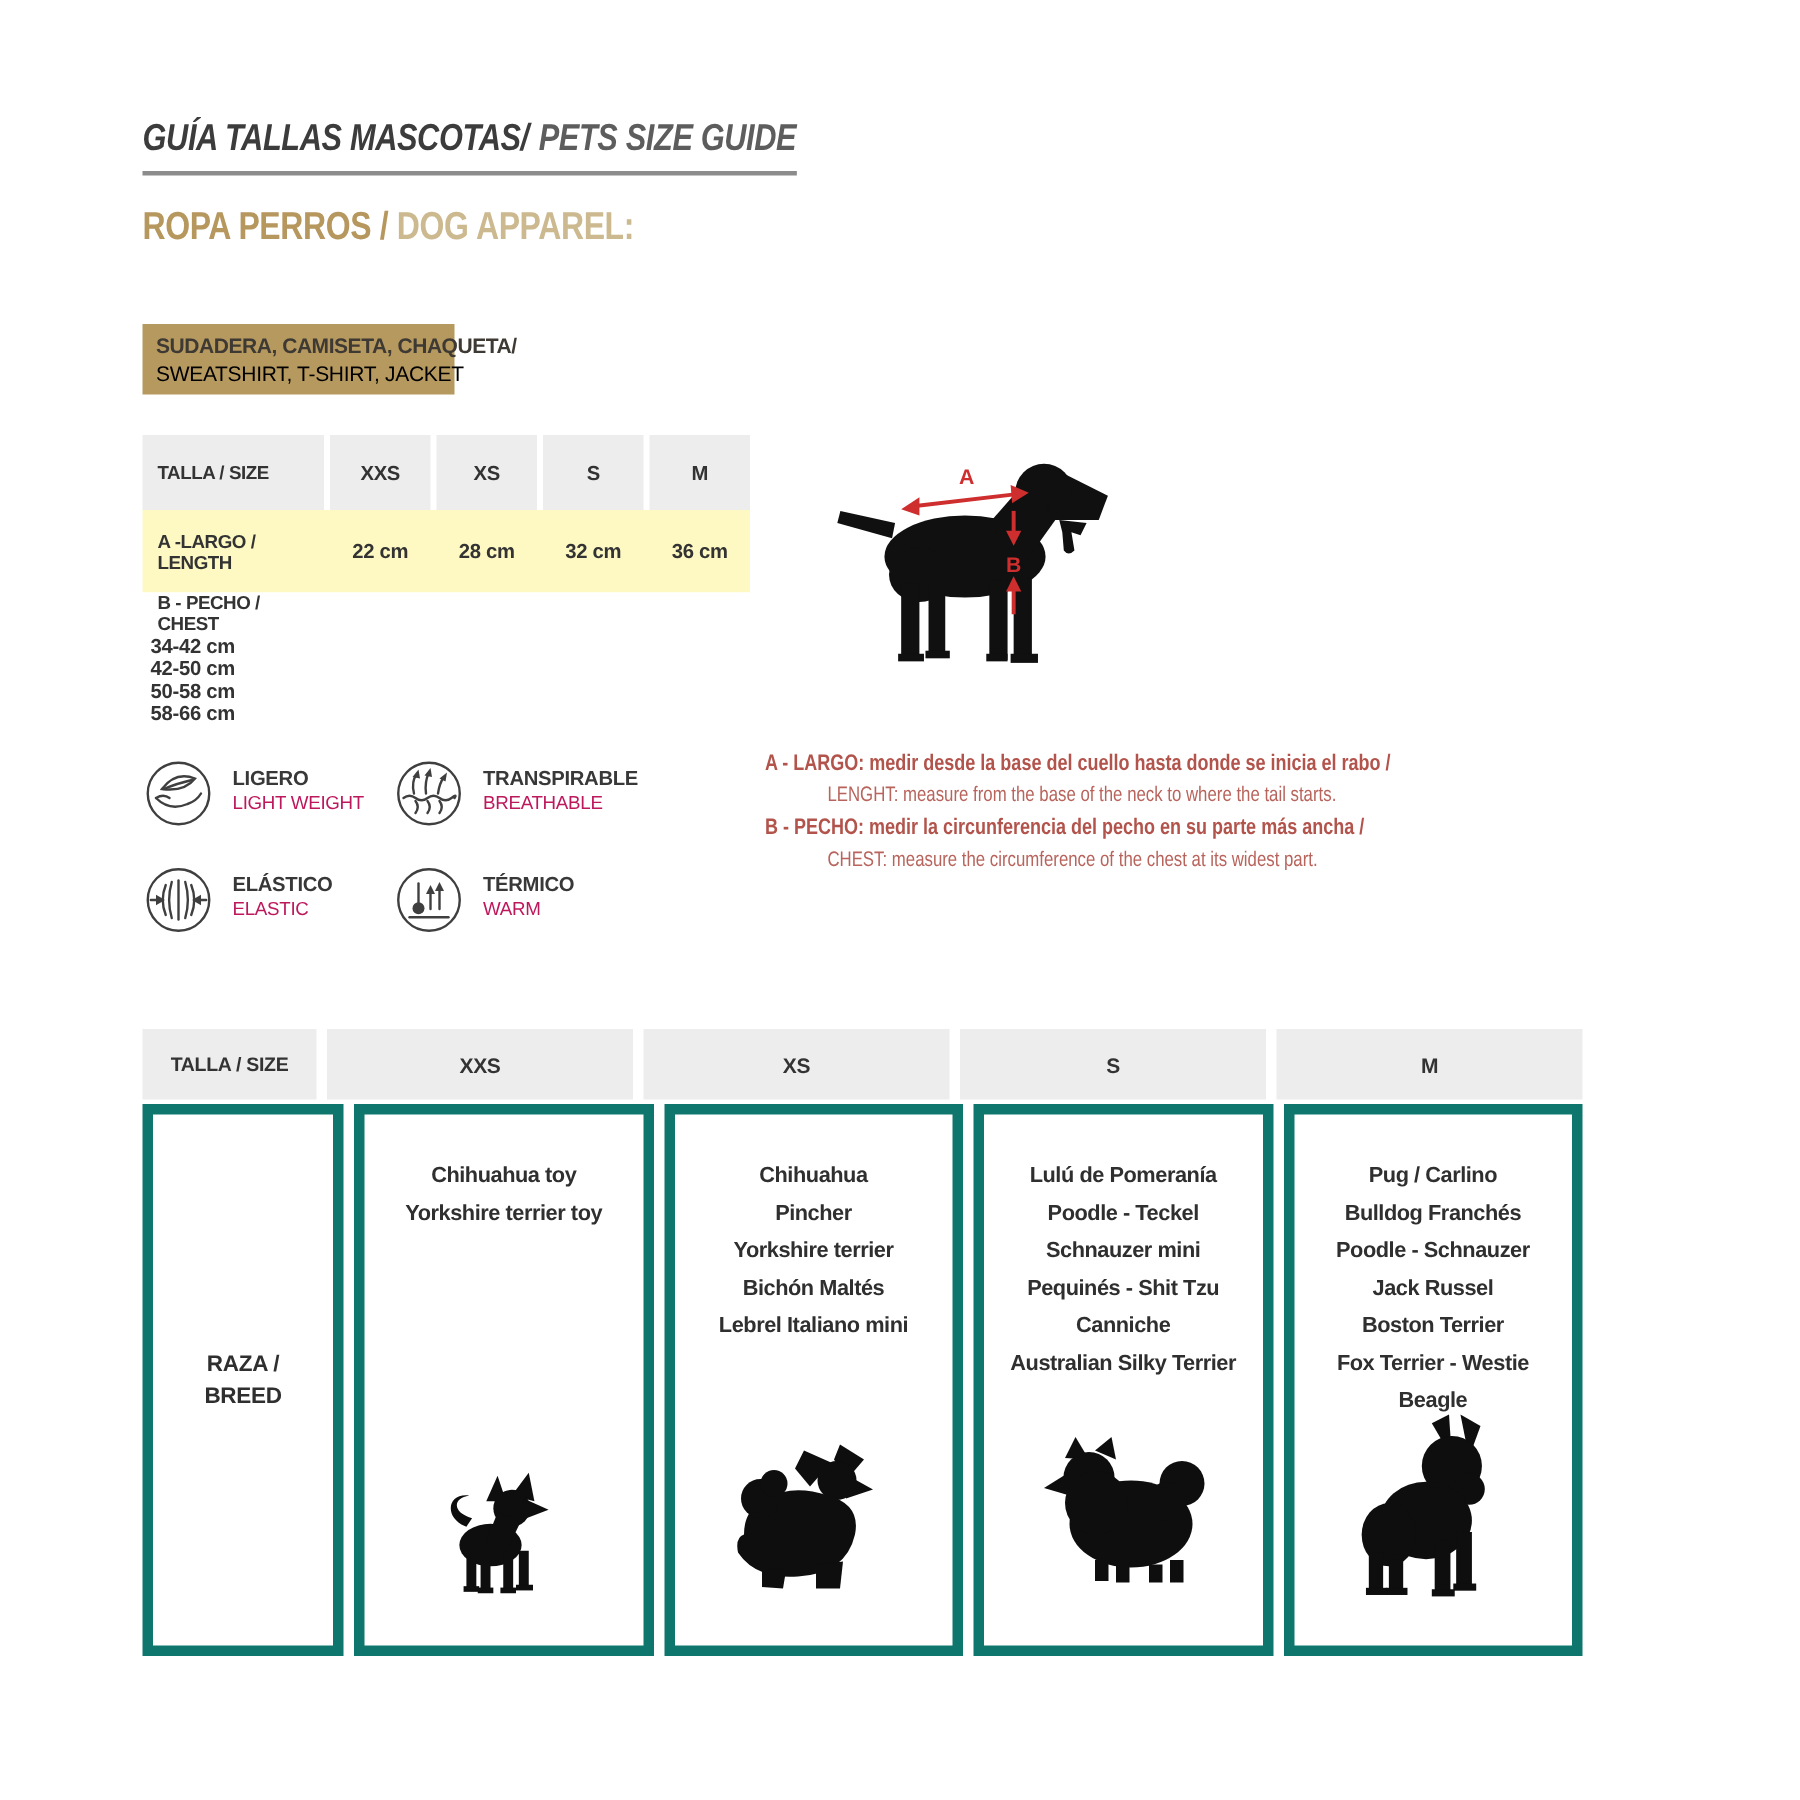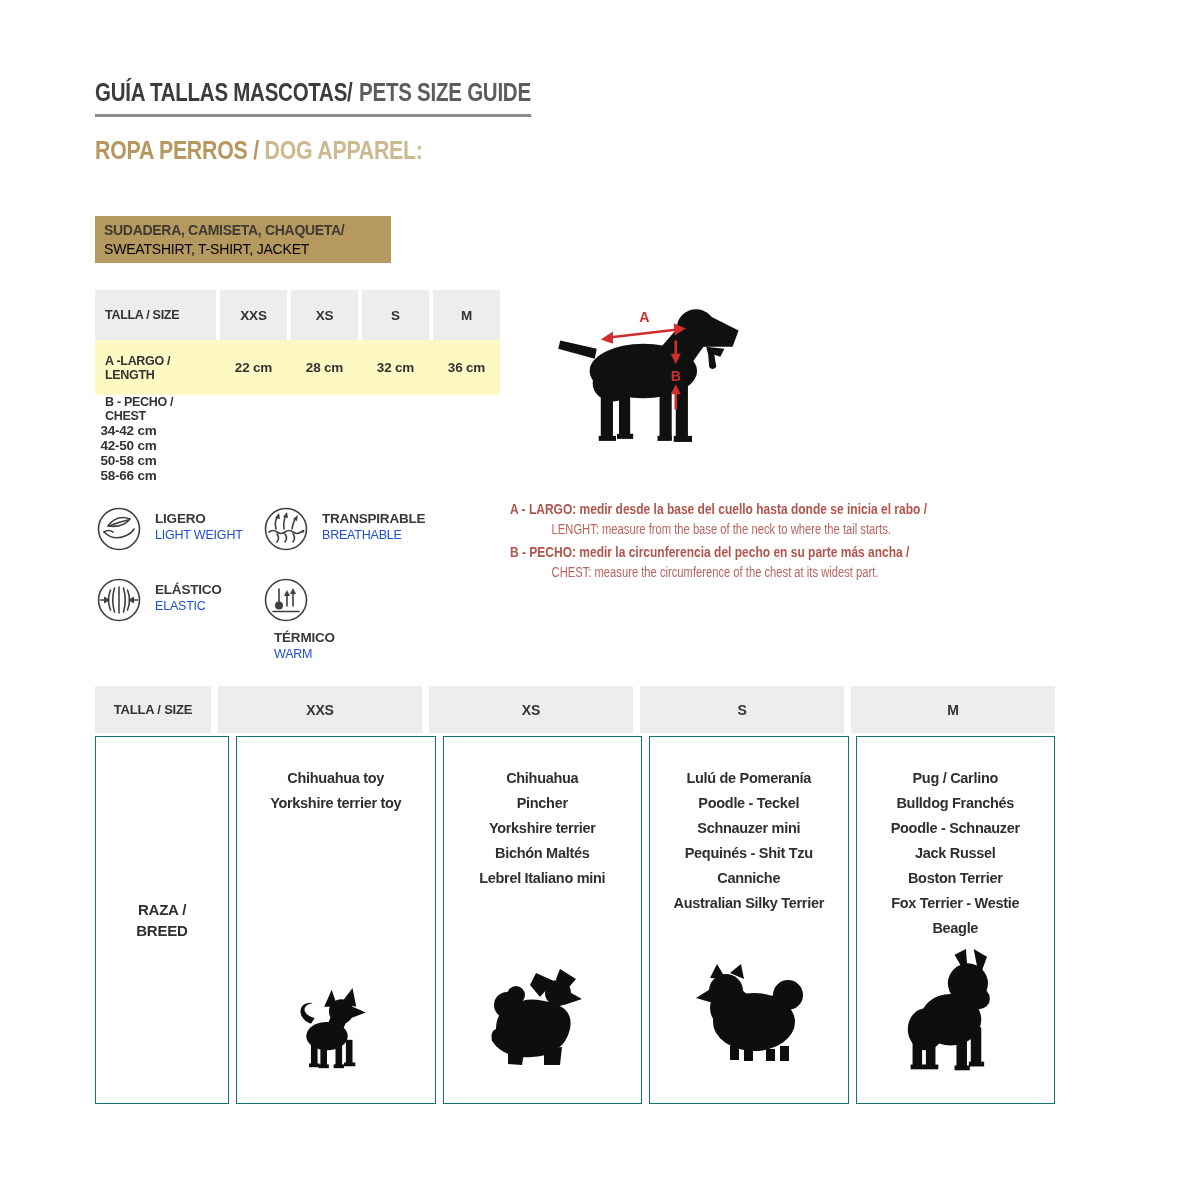--- a/index.html
+++ b/index.html
@@ -4,32 +4,32 @@
 <style>
   * { margin:0; padding:0; box-sizing:border-box; }
   html,body { background:#ffffff; }
   .page {
     position:relative; width:1200px; height:1200px; background:#ffffff;
     font-family:"Liberation Sans", sans-serif; color:#3a3a3a; overflow:hidden;
   }
   .condensed { display:inline-block; transform:scaleX(0.82); transform-origin:left top; white-space:nowrap; }
 
   
-  .title-wrap { position:absolute; left:95px; top:78px; }
+  .title-wrap { position:absolute; left:95px; top:78px;font-style:italic; }
   .title-inner { border-bottom:3px solid #8c8c8c; padding-bottom:7px; font-size:25px; font-weight:bold; letter-spacing:-0.3px; }
   .title-es { color:#3c3c3c; }
   .title-en { color:#5d5d5d; margin-left:8px; }
 
   
   .subtitle-wrap { position:absolute; left:95px; top:135px; font-size:26px; font-weight:bold; letter-spacing:-0.3px; }
   .subtitle-es { color:#b6975e; }
   .subtitle-en { color:#ccb98f; margin-left:7px; }
 
   
-  .banner { position:absolute; left:95px; top:216px; width:296px; height:47px; background:#b6995f; padding:5px 9px 4px 9px; }
+  .banner { position:absolute; left:95px; top:216px; width:208px; height:47px; background:#b6995f; padding:5px 9px 4px 9px; }
   .banner-l1 { font-size:14px; font-weight:bold; color:#3e3a33; letter-spacing:-0.3px; line-height:19px; white-space:nowrap; }
   .banner-l2 { font-size:14px; color:#000000; letter-spacing:-0.2px; line-height:19px; white-space:nowrap; }
 
   
   .sizetable { position:absolute; left:95px; top:290px; width:405px; }
   .st-row { display:flex; column-gap:4px; }
   .st-cell { width:67px; display:flex; align-items:center; justify-content:center; font-weight:bold; font-size:13.5px; color:#333; letter-spacing:-0.2px; }
   .st-cell.st-label { width:121px; justify-content:flex-start; padding-left:10px; font-size:12.5px; letter-spacing:-0.3px; }
   .st-head { height:50px; }
   .st-head .st-cell { background:#ededed; }
@@ -37,37 +37,37 @@
   .st-b { height:55px; background:#ffffff;flex-direction:column; }
 
   
   .diagram { position:absolute; left:548px; top:296px; }
 
   
   .feature { position:absolute; display:flex; align-items:flex-start;margin-top:24px; }
   .feature .ficon { width:48px; height:48px; flex:0 0 auto; }
   .ftext { margin-left:12px; padding-top:5px; }
   .fname { font-size:13.5px; font-weight:bold; color:#383838; letter-spacing:-0.2px; line-height:17px; }
-  .fsub  { font-size:12.5px; color:#1d4ed8; letter-spacing:-0.2px; line-height:17px; }
+  .fsub  { font-size:12.5px; color:#be185d; letter-spacing:-0.2px; line-height:17px; }
   .icon-stroke { stroke:#3f3f3f; fill:none; stroke-width:1.6; stroke-linecap:round; }
   .icon-fill { fill:#3f3f3f; stroke:none; }
 
   
   .notes { position:absolute; left:510px; top:498px; transform:scaleX(0.8); transform-origin:left top; }
   .note-group { margin-bottom:1px; }
   .note-bold { font-size:15px; font-weight:bold; color:#b2544c; line-height:21px; white-space:nowrap; }
   .note-normal { font-size:14px; color:#b8645c; line-height:21px; padding-left:52px; white-space:nowrap; }
 
   
   .breedtable { position:absolute; left:95px; top:686px; width:960px; }
   .bt-head { display:flex; column-gap:7px; height:47px; }
   .bt-hcell { width:204px; background:#ededed; display:flex; align-items:center; justify-content:center; font-size:14px; font-weight:bold; color:#333; letter-spacing:-0.2px; }
   .bt-hcell.bt-label { width:116px; font-size:13px; }
   .bt-body { display:flex; column-gap:7px; margin-top:3px; height:368px; }
-  .bt-cell { position:relative; width:204px; background:#fff; border:1px solid #0f766e; }
+  .bt-cell { position:relative; width:204px; background:#fff; border:7px solid #0f766e; }
   .bt-cell.bt-label { width:137px; display:flex; flex-direction:column; align-items:center; justify-content:center; font-size:15px; font-weight:bold; color:#2f2f2f; line-height:21px; letter-spacing:-0.2px; }
   .breedlist { padding-top:29px; text-align:center; }
   .breedline { font-size:14.5px; font-weight:bold; color:#2f2f2f; line-height:25px; letter-spacing:-0.3px; }
   .dogholder { position:absolute; left:0; right:0; display:flex; justify-content:center; }
 </style>
 </head>
 <body>
 
 <div class="page">
 
@@ -192,21 +192,21 @@
       <polygon class="icon-fill" points="9,20.5 15,24 9,27.5"></polygon>
       <line class="icon-stroke" x1="42.5" y1="24" x2="39" y2="24"></line>
       <polygon class="icon-fill" points="39,20.5 33,24 39,27.5"></polygon>
     </svg>
     <div class="ftext">
       <div class="fname">ELÁSTICO</div>
       <div class="fsub">ELASTIC</div>
     </div>
   </div>
 
-  <div class="feature" style="left:262px; top:552px;flex-direction:column;">
+  <div class="feature" style="left:262px; top:552px;">
     <svg class="ficon" viewBox="0 0 48 48">
       <circle class="icon-stroke" cx="24" cy="24" r="20.5"></circle>
       <line class="icon-stroke" x1="17" y1="13" x2="17" y2="26"></line>
       <circle class="icon-fill" cx="17" cy="29.5" r="4"></circle>
       <line class="icon-stroke" x1="25" y1="30" x2="25" y2="19"></line>
       <polygon class="icon-fill" points="22,20 25,14 28,20"></polygon>
       <line class="icon-stroke" x1="31" y1="30" x2="31" y2="17"></line>
       <polygon class="icon-fill" points="28,18 31,12 34,18"></polygon>
       <line class="icon-stroke" x1="11" y1="35.5" x2="37" y2="35.5"></line>
     </svg>

